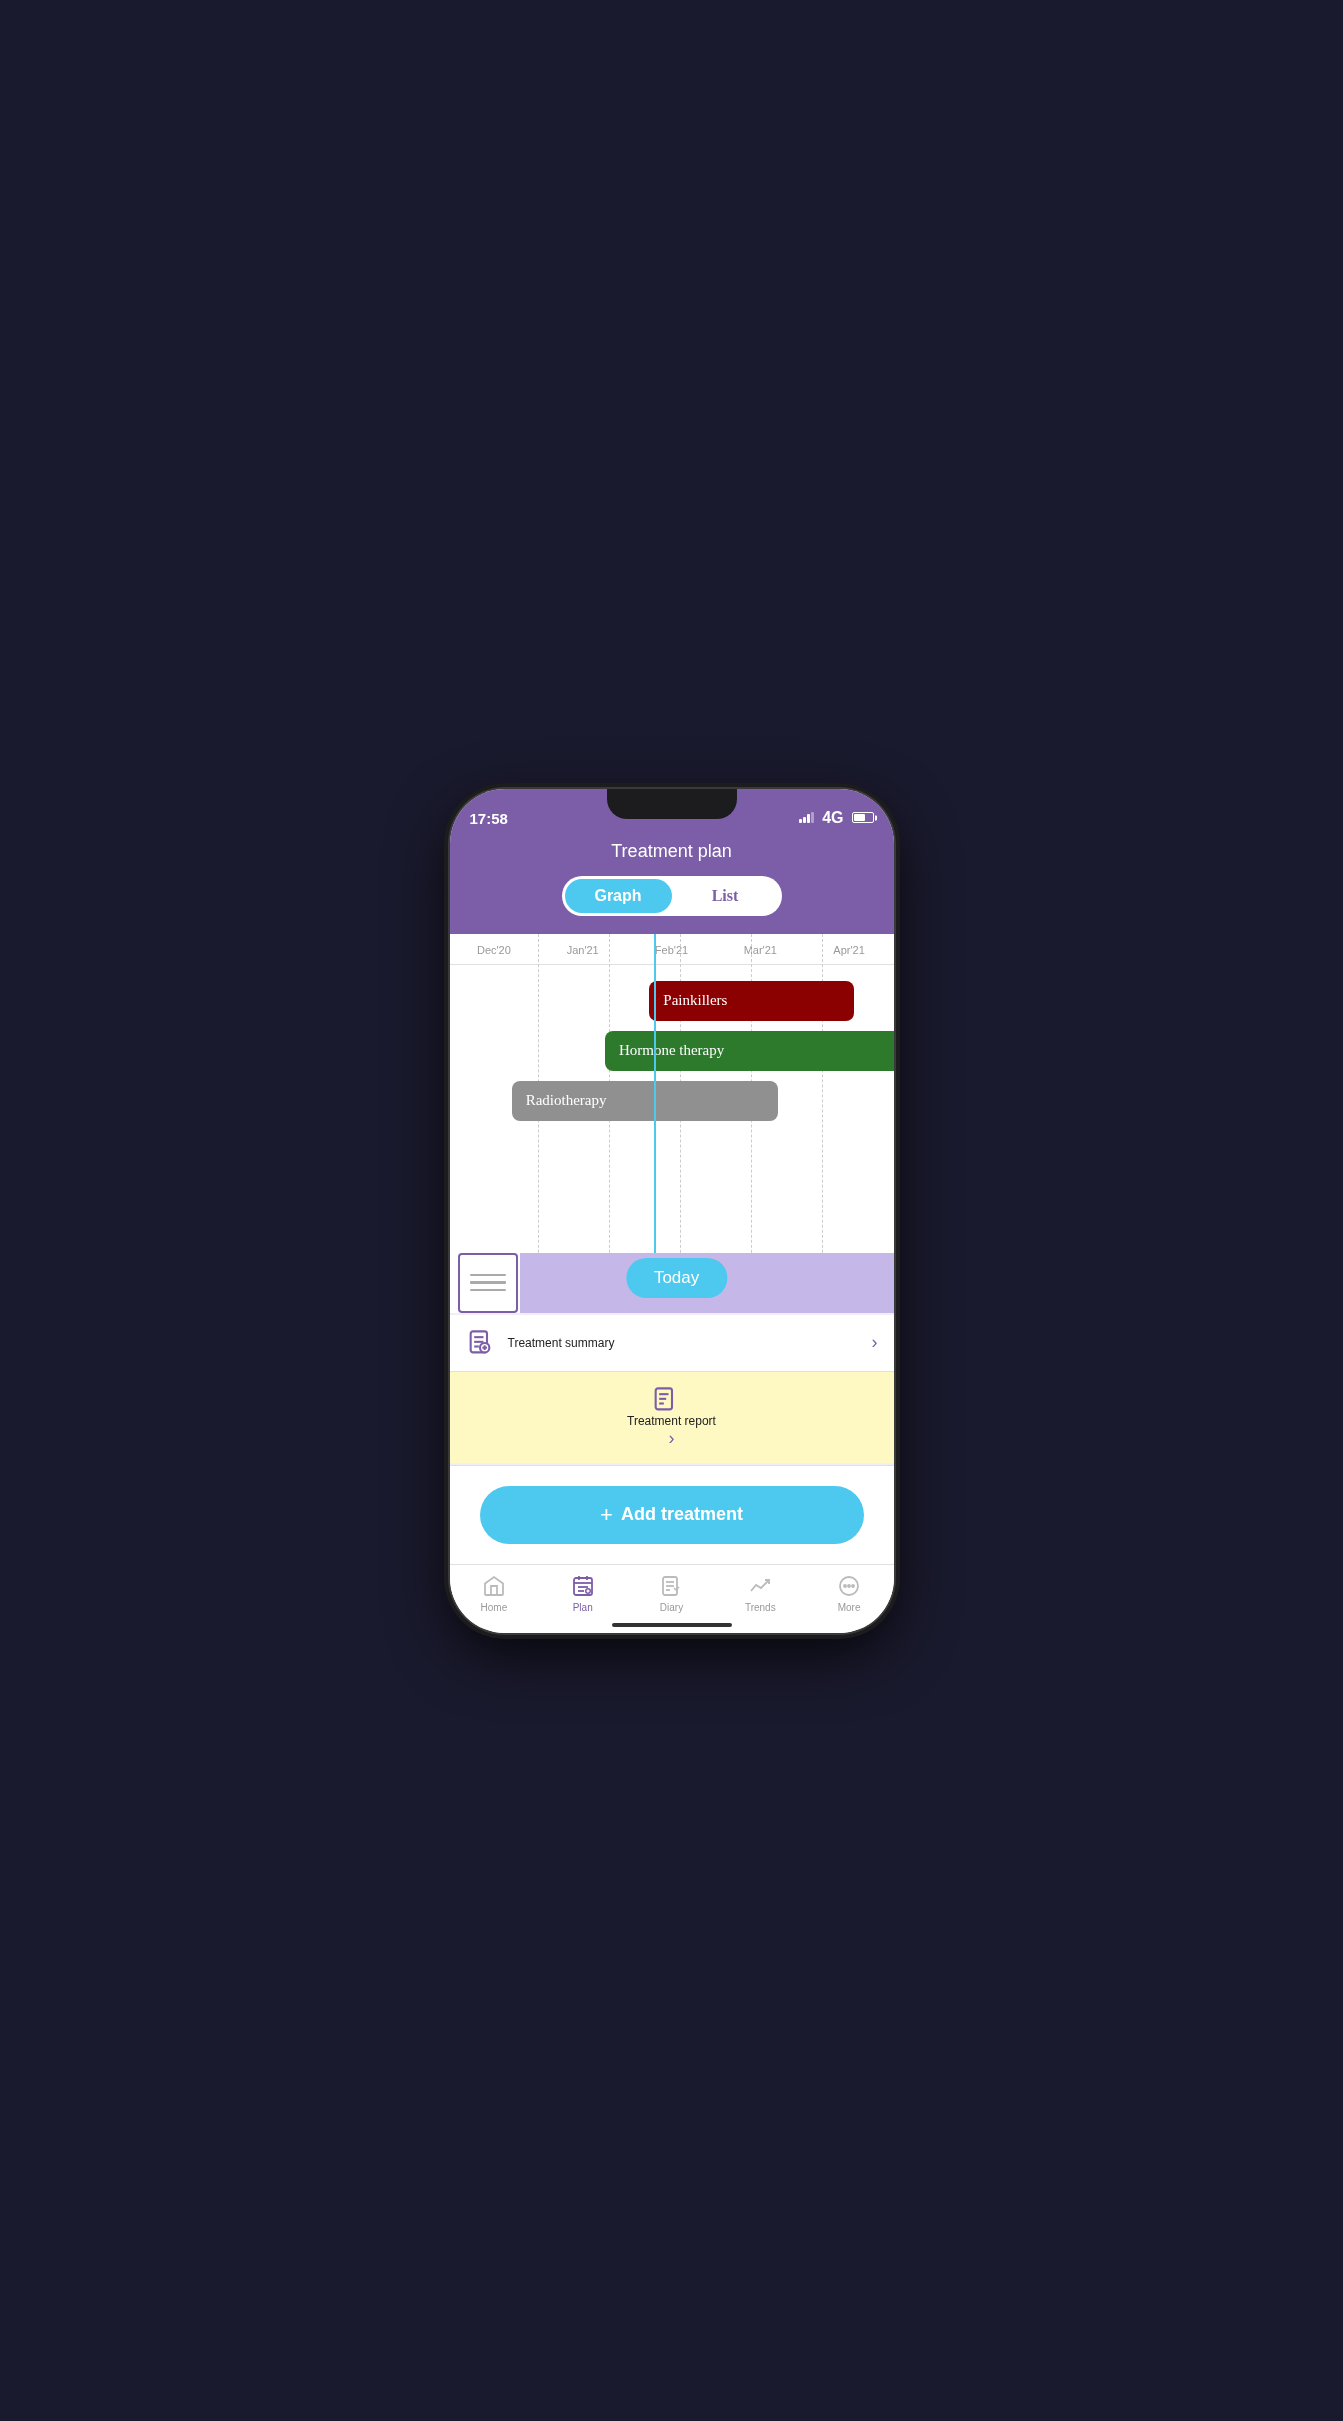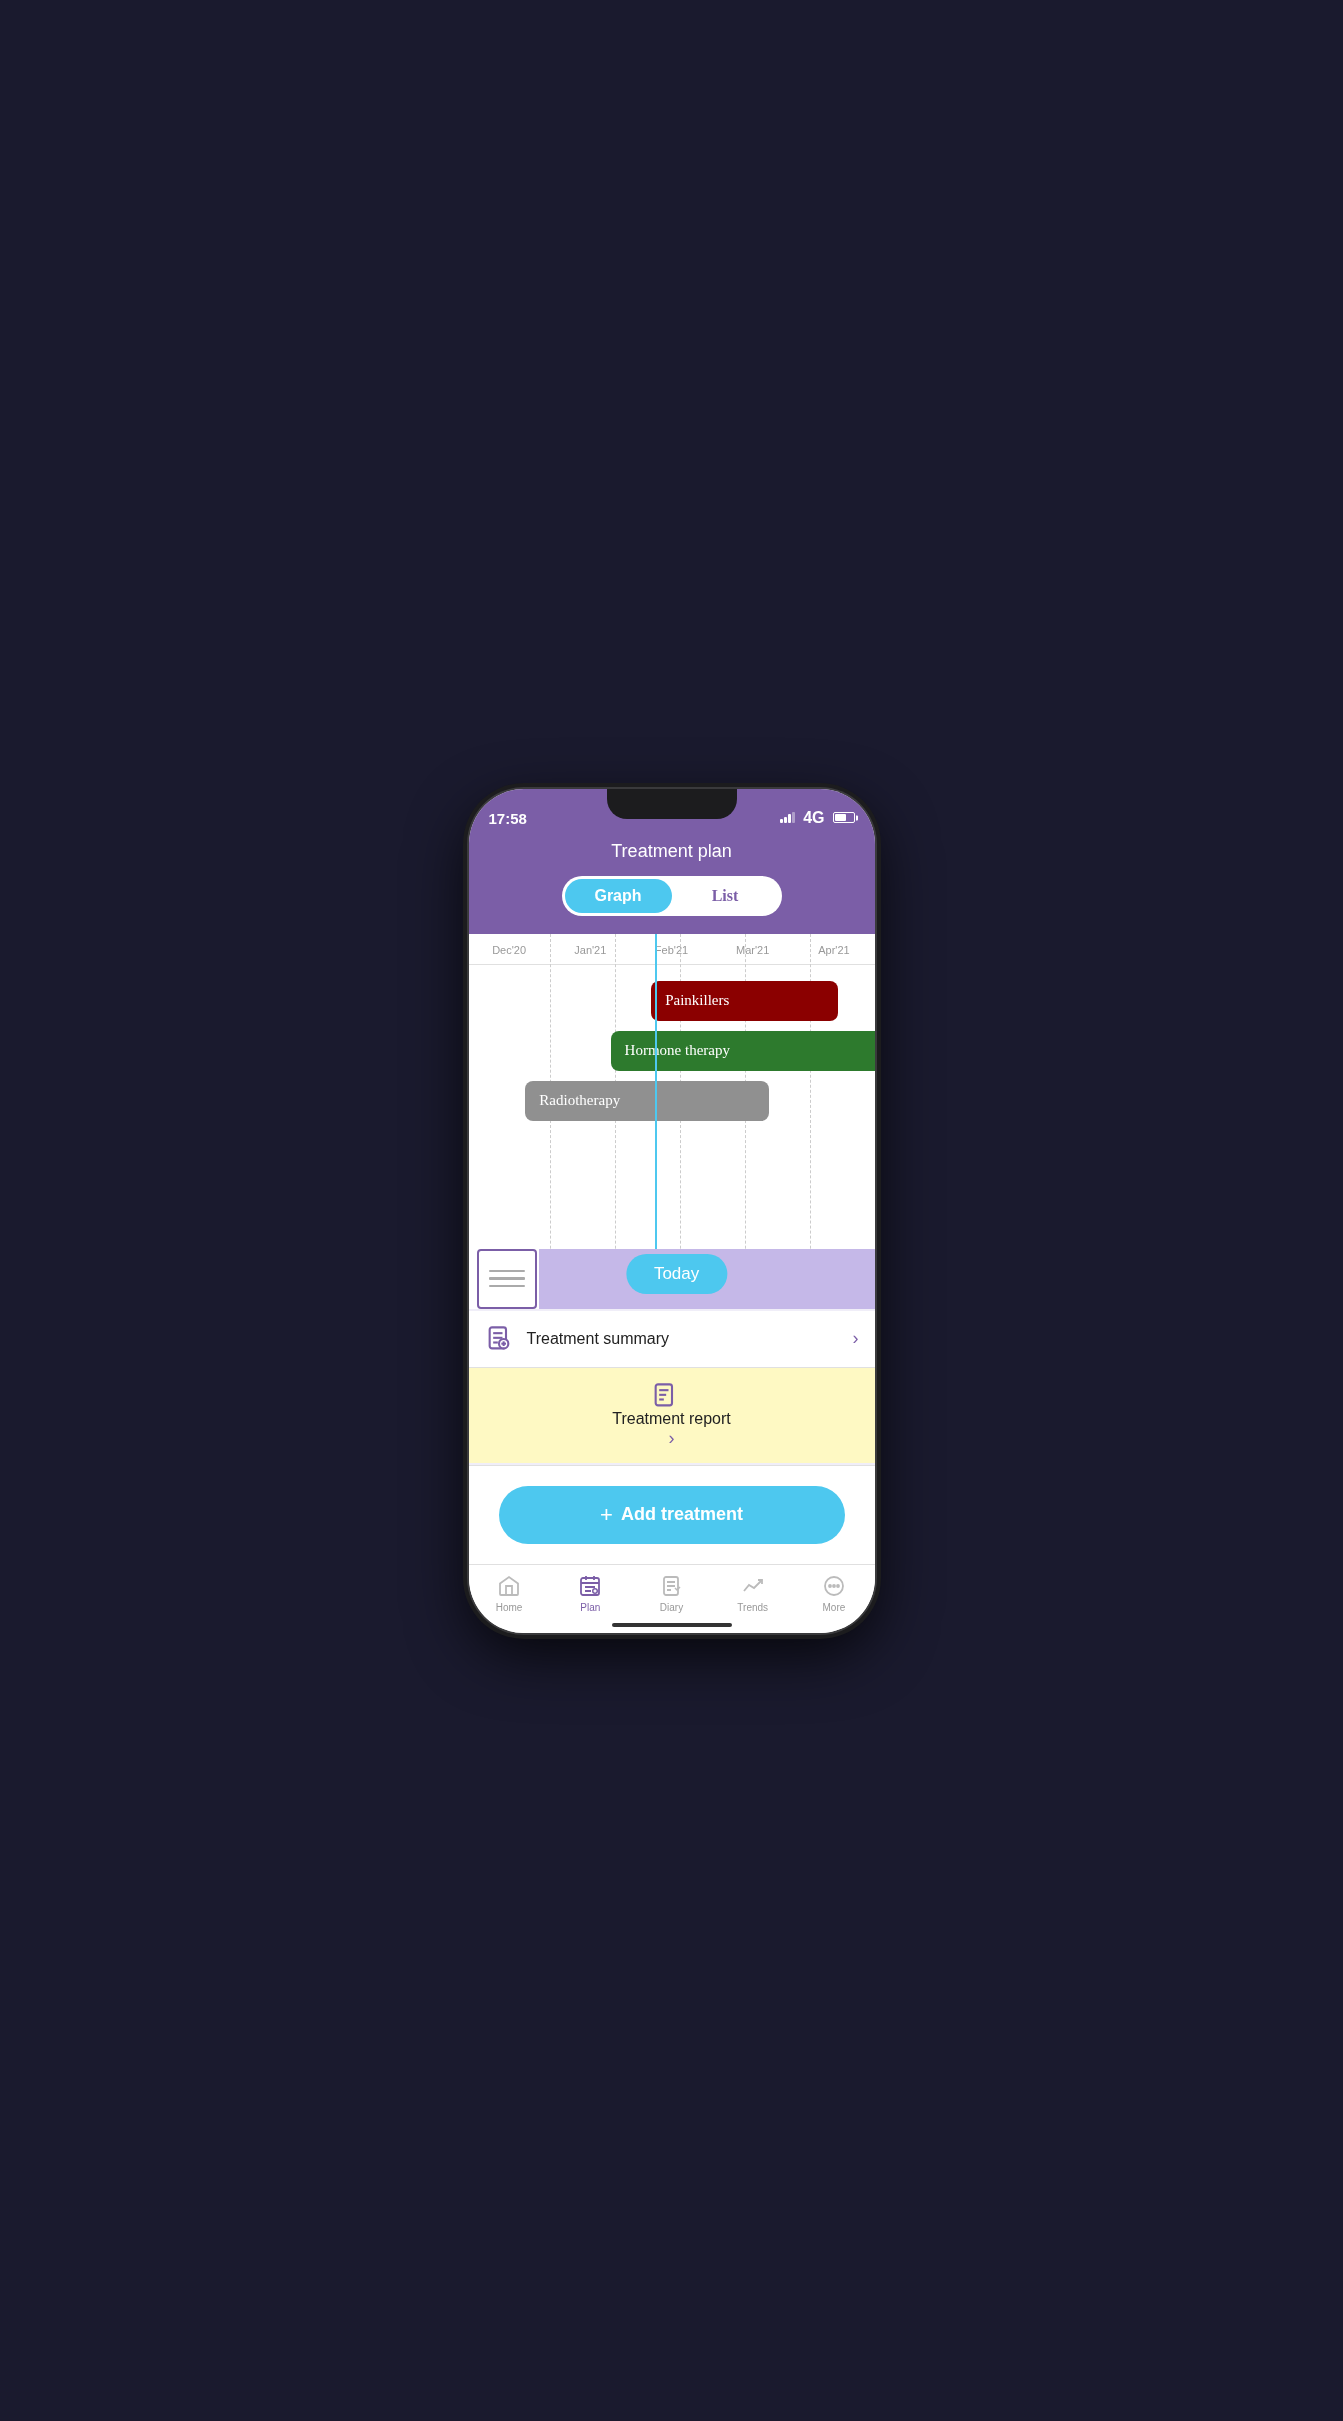--- a/index.html
+++ b/index.html
@@ -5,21 +5,21 @@
     * { margin: 0; padding: 0; box-sizing: border-box; }
     body {
       background: #1a1a2e;
       display: flex;
       justify-content: center;
       align-items: center;
       min-height: 100vh;
       font-family: -apple-system, BlinkMacSystemFont, 'Segoe UI', sans-serif;
     }
     .phone-frame {
-      width: 406px;
+      width: 444px;
       height: 844px;
       background: #1c1c1e;
       border-radius: 55px;
       position: relative;
       box-shadow: 0 0 0 2px #3a3a3c, 0 0 0 6px #1c1c1e, 0 20px 60px rgba(0,0,0,0.8);
       overflow: hidden;
     }
     .phone-screen {
       position: absolute;
       top: 0; left: 0; right: 0; bottom: 0;
@@ -209,21 +209,21 @@
       flex-direction: column;
     }
     .summary-icon {
       width: 28px;
       height: 28px;
       margin-right: 14px;
       color: #7b5ea7;
     }
     .summary-text {
       flex: 1;
-      font-size: 16px;
+      font-size: 12px;
       color: #222;
       font-weight: 400;
     }
     .chevron {
       color: #7b5ea7;
       font-size: 18px;
       font-weight: 300;
     }
     .divider {
       height: 1px;

